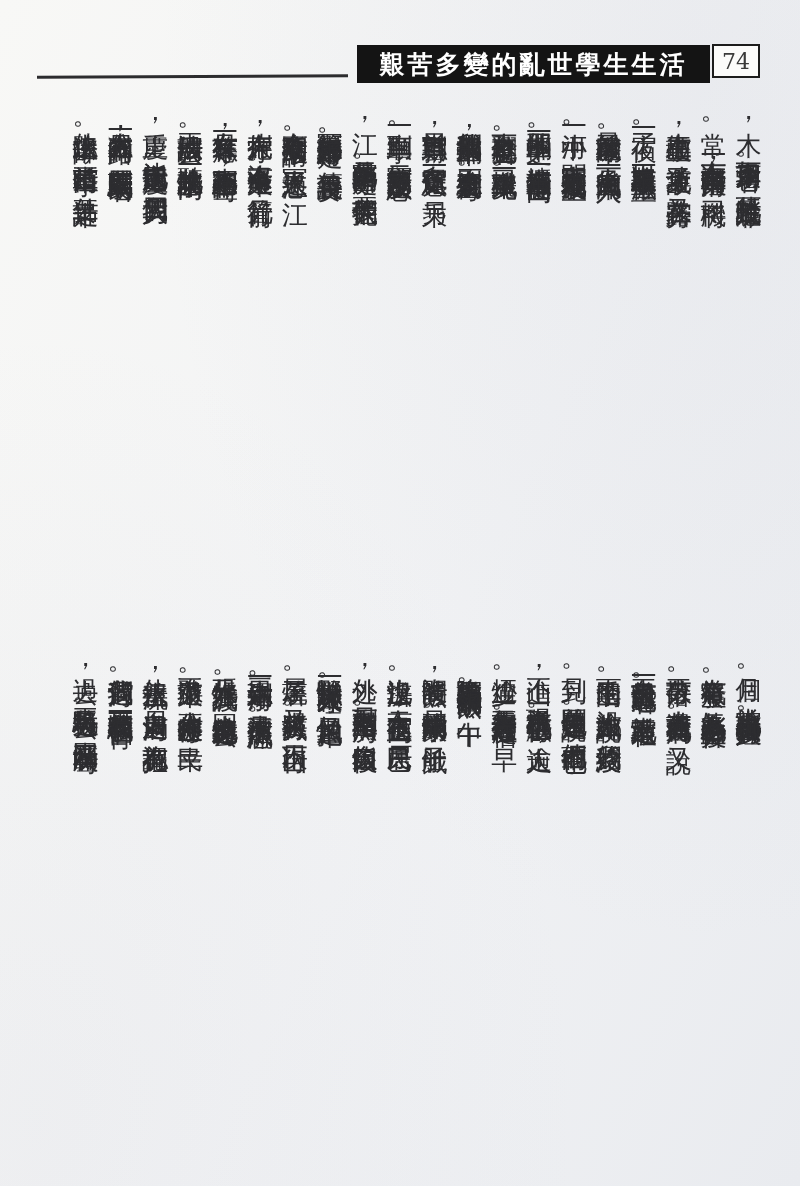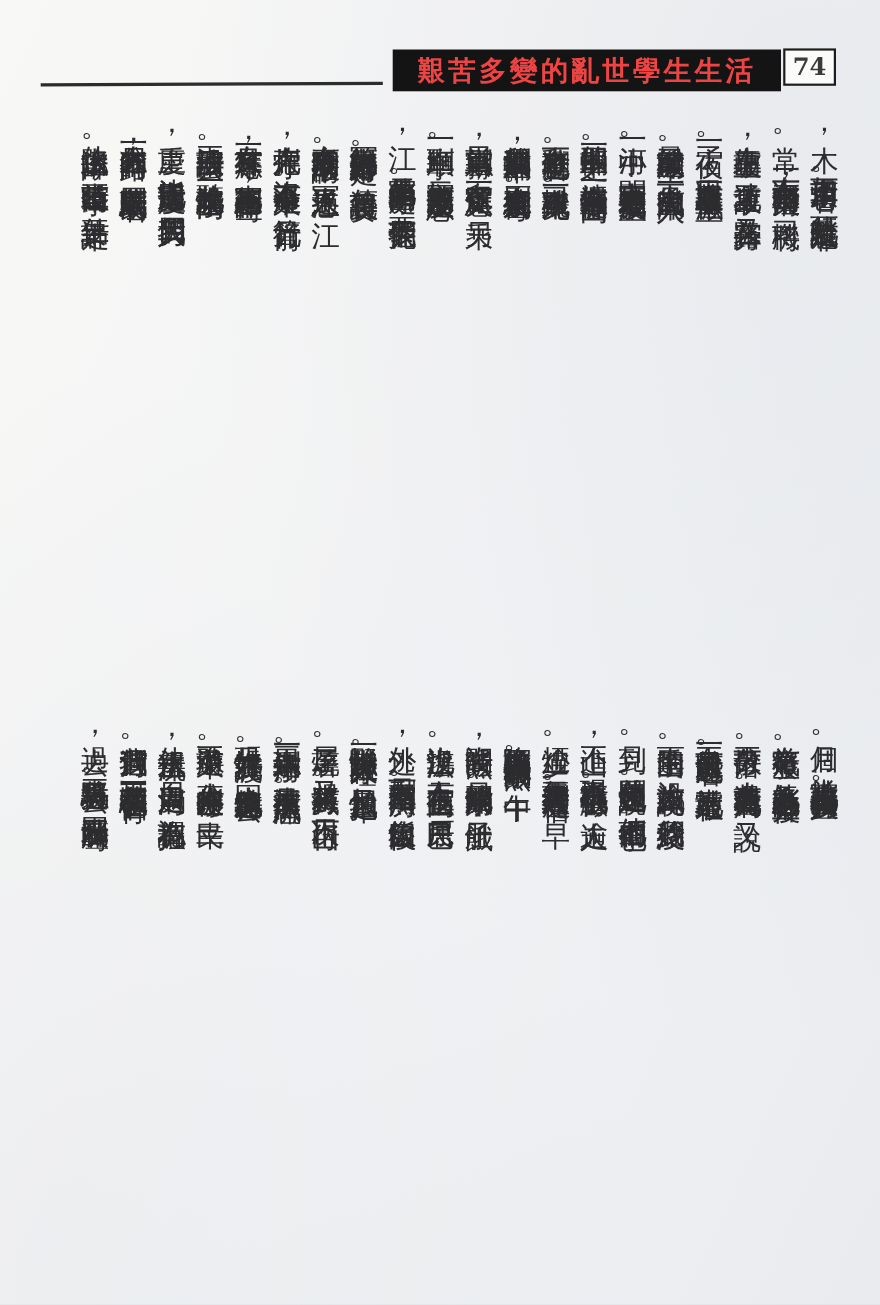--- a/index.html
+++ b/index.html
@@ -15,30 +15,30 @@
       radial-gradient(ellipse at 5% 95%, rgba(190,192,205,0.10), transparent 50%),
       linear-gradient(115deg,#f8f8f6 0%,#f1f2f4 55%,#e9ebef 100%);
   }
   
   .header-rule{
     position:absolute;left:37px;top:75px;width:311px;height:3px;
     background:#2c2c2e;transform:rotate(-0.25deg);
   }
   .title-bar{
     position:absolute;left:357px;top:45px;width:353px;height:38px;
-    background:#141414;color:#ef4444;
+    background:#141414;color:#ffffff;
     display:flex;align-items:center;justify-content:center;
     font-family:"DejaVu Sans","Liberation Sans",sans-serif;
     font-weight:bold;font-size:25px;letter-spacing:3px;white-space:nowrap;
   }
   .page-num-box{
     position:absolute;left:712px;top:44px;width:44px;height:30px;
     background:#fbfbfa;border:2px solid #1c1c1c;
     display:flex;align-items:center;justify-content:center;
-    font-size:22px;color:#3a3a3a;font-weight:bold;
+    font-size:22px;color:#3a3a3a;
   }
   
   .block{
     position:absolute;left:70px;width:694px;
     display:flex;flex-direction:row-reverse;justify-content:space-between;
   }
   .block-top{top:112px;height:520px;}
   .block-bottom{top:658px;height:525px;}
   .vcol{
     writing-mode:vertical-rl;

